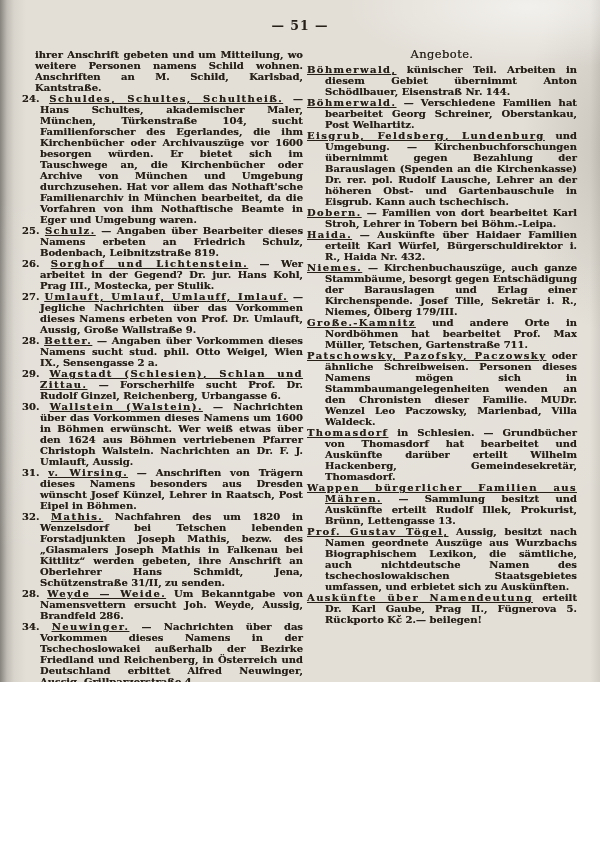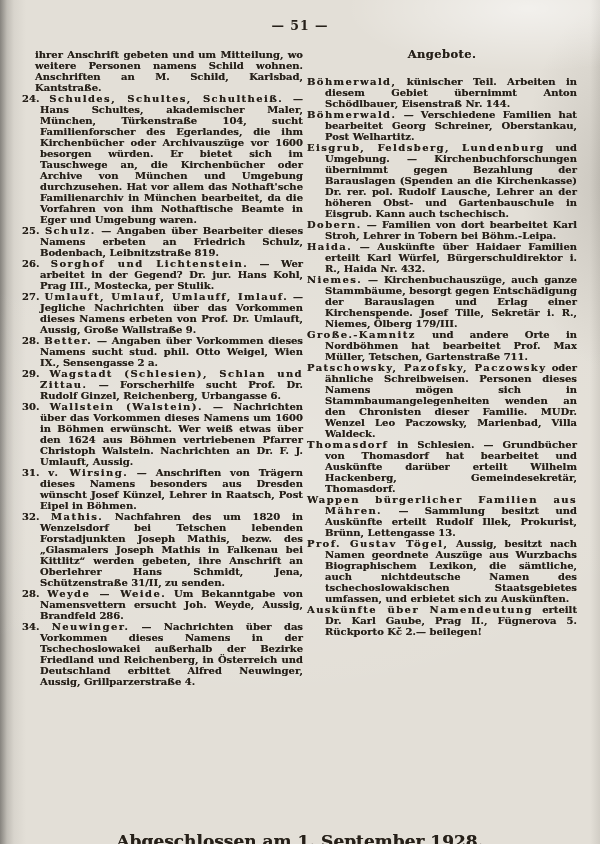--- a/index.html
+++ b/index.html
@@ -3,21 +3,21 @@
 <meta charset="utf-8">
 <style>
   html, body { margin: 0; padding: 0; }
   body {
     width: 600px; height: 866px;
     font-family: "DejaVu Serif", serif;
     overflow: hidden;
   }
   .page {
     position: relative;
-    width: 600px; height: 844px;
+    width: 600px; height: 682px;
     overflow: hidden;
     background:
       radial-gradient(ellipse 260px 90px at 88% 1%, rgba(255,255,255,0.55), rgba(255,255,255,0) 70%),
       radial-gradient(ellipse 120px 260px at 101% 22%, rgba(104,100,92,0.20), rgba(104,100,92,0) 70%),
       radial-gradient(ellipse 500px 300px at 45% 55%, rgba(255,255,255,0.18), rgba(255,255,255,0) 80%),
       linear-gradient(90deg, rgba(72,70,66,0.60) 0px, rgba(110,107,101,0.30) 7px, rgba(150,147,140,0.14) 14px, rgba(0,0,0,0) 26px),
       linear-gradient(270deg, rgba(130,126,118,0.18) 0px, rgba(0,0,0,0) 10px),
       #e3dfd7;
     color: #262019;
   }
@@ -26,24 +26,24 @@
     text-align: center;
     font-size: 12.5px; font-weight: 700; letter-spacing: 1px;
   }
   .col { position: absolute; top: 49px; }
   .col-left  { left: 22px;  width: 281px; }
   .col-right { left: 307px; width: 270px; }
   p { margin: 0; font-size: 10px; line-height: 11px; font-weight: 700; text-align: justify; text-shadow: 0 0 0.5px rgba(38,32,25,0.65); }
   .intro { padding-left: 13px; }
   .entry { padding-left: 18px; text-indent: -18px; }
   .num  { display: inline; }
-  .head { letter-spacing: 1.4px; }
+  .head { letter-spacing: 1.4px; text-decoration: underline; }
   .section-heading {
-    text-align: center; font-size: 11.5px; font-weight: 700;
-    letter-spacing: 0.4px; margin-bottom: 16px;
+    text-align: center; font-size: 11.5px; font-weight: 400;
+    letter-spacing: 0.4px; margin-bottom: 4px;
     text-shadow: 0 0 0.5px rgba(38,32,25,0.65);
   }
   .footer {
     position: absolute; top: 831px; left: 0; width: 100%;
     text-align: center; font-size: 17px; font-weight: 700;
     text-shadow: 0 0 0.5px rgba(38,32,25,0.65);
   }
 </style>
 </head>
 <body>

